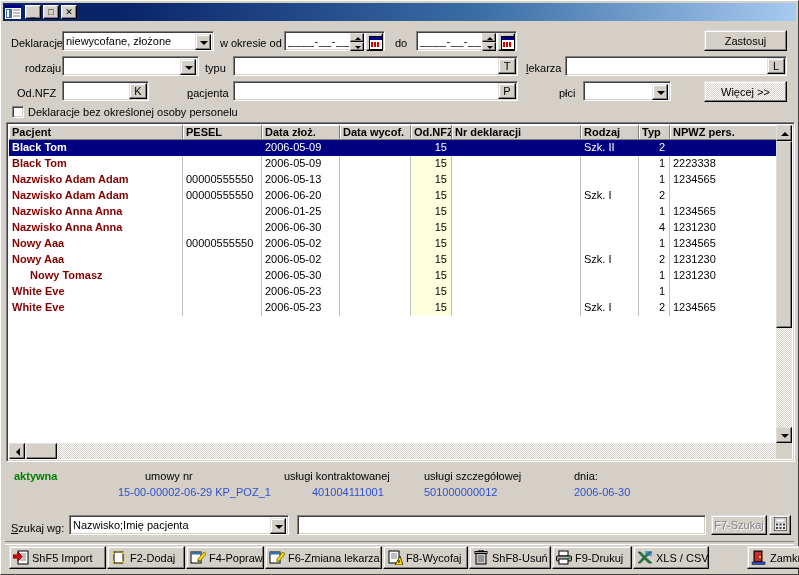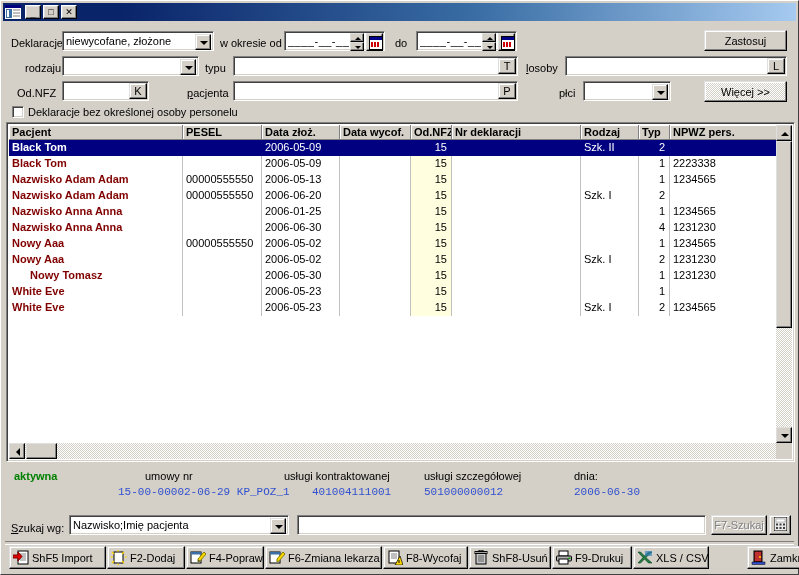--- a/index.html
+++ b/index.html
@@ -153,21 +153,21 @@
   }
   .sb-thumb{
     background:#d4d0c8;border:1px solid #dfdfdf;
     border-right-color:#000;border-bottom-color:#000;
     box-shadow:inset -1px -1px 0 #808080;box-sizing:border-box;position:absolute;
   }
   .arr{position:absolute;width:0;height:0;}
   
   .infopanel{position:absolute;}
   .info-lbl{position:absolute;font-size:11px;color:#000;white-space:nowrap;}
-  .info-val{position:absolute;font-size:11px;color:#3050d0;white-space:nowrap;font-family:Liberation Mono, monospace;}
+  .info-val{position:absolute;font-size:11px;color:#3050d0;white-space:nowrap;}
   .aktywna{position:absolute;font-size:11px;color:#008000;font-weight:bold;}
   
   .tbar-btn{
     position:absolute;height:23px;
     background:#d4d0c8;border:1px solid #dfdfdf;
     border-right-color:#000;border-bottom-color:#000;
     box-shadow:inset -1px -1px 0 #808080, inset 1px 1px 0 #fff;
     box-sizing:border-box;font-size:11px;color:#000;
     display:flex;align-items:center;cursor:default;white-space:nowrap;
   }
@@ -243,21 +243,21 @@
     <div class="val" style="top:3px;"></div>
     <div class="combo-arrow"></div>
   </div>
 
   <div class="lbl" style="position:absolute;left:204px;top:61px;">typu</div>
   <div class="field" style="left:232px;top:55px;width:285px;height:20px;position:absolute;">
     <div class="val" style="top:3px;right:22px;"></div>
     <div class="inner-btn" style="right:1px;">T</div>
   </div>
 
-  <div class="lbl" style="position:absolute;left:525px;top:61px;"><span class="uline" style="text-decoration:underline;">l</span><span style="display:inline">osoby</span></div>
+  <div class="lbl" style="position:absolute;left:525px;top:61px;"><span class="uline" style="text-decoration:underline;">l</span><span style="display:inline">ekarza</span></div>
   <div class="field" style="left:564px;top:55px;width:222px;height:20px;position:absolute;">
     <div class="val" style="top:3px;right:22px;"></div>
     <div class="inner-btn" style="right:1px;">L</div>
   </div>
 
   <div class="lbl" style="position:absolute;left:16px;top:86px;">Od.NFZ</div>
   <div class="field" style="left:61px;top:80px;width:87px;height:20px;position:absolute;">
     <div class="val" style="top:3px;right:22px;"></div>
     <div class="inner-btn" style="right:1px;">K</div>
   </div>

